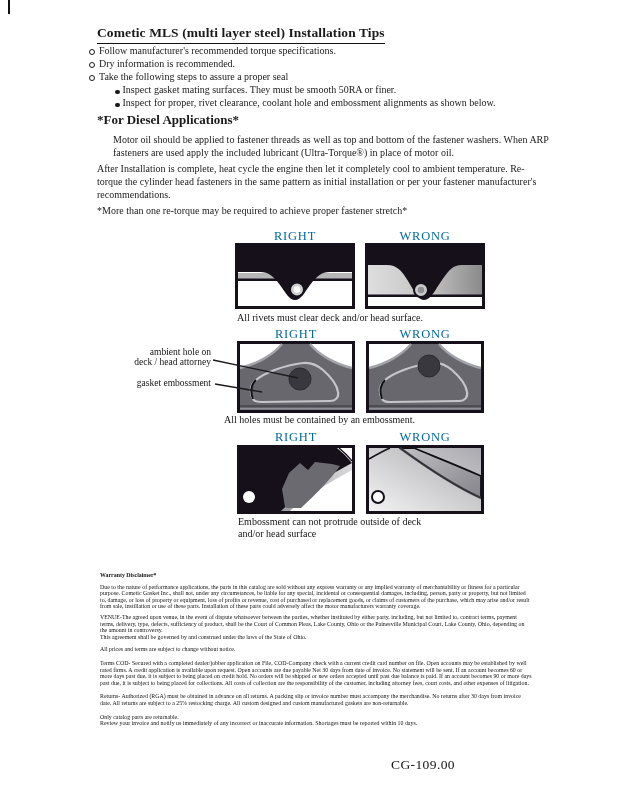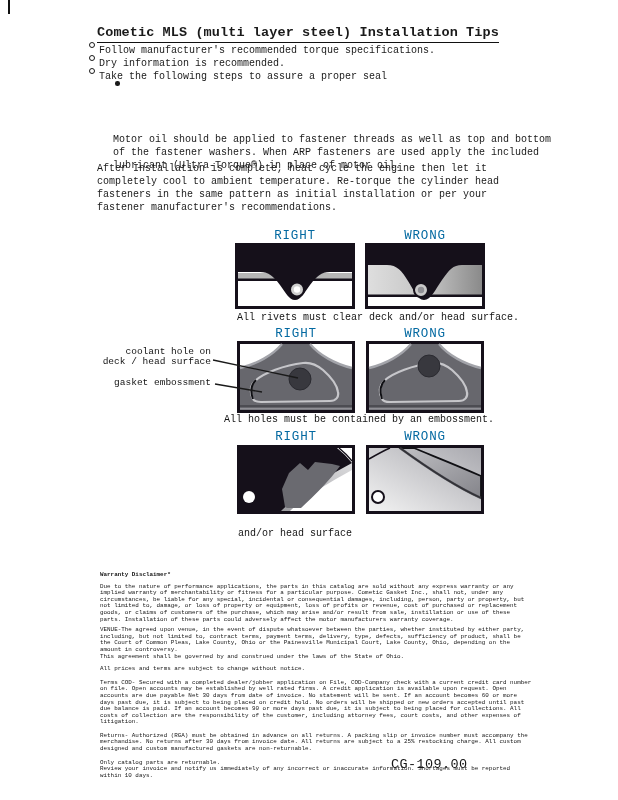--- a/index.html
+++ b/index.html
@@ -1,26 +1,26 @@
 <!DOCTYPE html>
 <html><head>
 <meta charset="utf-8">
 <style>
   html,body{margin:0;padding:0;background:#ffffff;}
   #page{
     position:relative;width:618px;height:800px;background:#ffffff;overflow:hidden;
-    font-family:Liberation Mono, monospace;color:#1a1a1a;
+    font-family:Liberation Serif, serif;color:#1a1a1a;
   }
   .crop-mark{position:absolute;left:8px;top:0;width:2px;height:14px;background:#111;}
   .title{
     position:absolute;left:97px;top:25px;font-size:13.5px;font-weight:bold;
     border-bottom:1.6px solid #111;padding-bottom:2px;letter-spacing:.1px;white-space:nowrap;
   }
   .bullets{position:absolute;left:89px;top:44px;font-size:10px;line-height:13px;width:460px;}
-  .b-row{display:flex;align-items:flex-start;}
+  .b-row{display:flex;align-items:flex-end;}
   .b-row.lvl2{padding-left:26px;}
   .marker{flex:0 0 auto;position:relative;top:-2px;margin-right:4px;}
   .marker.open{width:4px;height:4px;border:1.2px solid #1a1a1a;border-radius:50%;}
   .marker.fill{width:4.5px;height:4.5px;background:#1a1a1a;border-radius:50%;margin-right:3px;}
   .h2{position:absolute;left:97px;top:112px;font-size:13px;font-weight:bold;}
   .para{position:absolute;left:97px;width:440px;font-size:10px;line-height:13px;}
   .p1{top:133px;margin-left:16px;} .p2{top:162px;} .pnote{top:204px;}
   .dlabel{position:absolute;width:120px;text-align:center;font-size:12.5px;letter-spacing:.8px;color:#0369a1;}
   .caption{position:absolute;font-size:10px;line-height:11.5px;color:#141414;}
   .dbox{position:absolute;width:120px;}
@@ -51,25 +51,32 @@
     <div class="b-row">
       <span class="marker open"></span>
       <span>Dry information is recommended.</span>
     </div>
     <div class="b-row">
       <span class="marker open"></span>
       <span>Take the following steps to assure a proper seal</span>
     </div>
     <div class="b-row lvl2">
       <span class="marker fill"></span>
-    </div>
-  </div>
-
+      <span>Inspect gasket mating surfaces.  They must be smooth 50RA or finer.</span>
+    </div>
+    <div class="b-row lvl2">
+      <span class="marker fill"></span>
+      <span>Inspect for proper, rivet clearance, coolant hole and embossment alignments as shown below.</span>
+    </div>
+  </div>
+
+  <div class="h2">*For Diesel Applications*</div>
   <div class="para p1">Motor oil should be applied to fastener threads as well as top and bottom of the fastener washers. When ARP fasteners are used apply the included lubricant (Ultra-Torque®) in place of motor oil.</div>
   <div class="para p2">After Installation is complete, heat cycle the engine then let it completely cool to ambient temperature. Re-torque the cylinder head fasteners in the same pattern as initial installation or per your fastener manufacturer's recommendations.</div>
+  <div class="para pnote">*More than one re-torque may be required to achieve proper fastener stretch*</div>
 
   <div class="dlabel" style="left:235px;top:229px;">RIGHT</div>
   <div class="dlabel" style="left:365px;top:229px;">WRONG</div>
 
   <div class="dbox" style="left:235px;top:243px;">
     <svg width="120" height="66" viewBox="0 0 120 66">
       <rect x="1.5" y="1.5" width="117" height="63" fill="#ffffff" stroke="#15101a" stroke-width="3"></rect>
       <rect x="3" y="30" width="114" height="6" fill="#b6b6b6"></rect>
       <rect x="3" y="35.5" width="114" height="2.5" fill="#15101a"></rect>
       <path d="M3,3 H117 V29 H95 C86,29 82,33 75,42 C69,50 66,57 60,57 C54,57 51,50 45,42 C38,33 34,29 25,29 H3 Z" fill="#15101a"></path>
@@ -95,22 +102,22 @@
       <circle cx="56" cy="47" r="3.2" fill="#8f8f94"></circle>
     </svg>
   </div>
 
   <div class="caption" style="left:237px;top:312px;">All rivets must clear deck and/or head surface.</div>
 
   <div class="dlabel" style="left:236px;top:327px;">RIGHT</div>
   <div class="dlabel" style="left:365px;top:327px;">WRONG</div>
 
   <div class="side-label" style="left:100px;top:347px;width:111px;">
-    <span>coolant hole on</span><br>
-    <span>deck / head surface</span>
+    <span>ambient hole on</span><br>
+    <span>deck / head attorney</span>
   </div>
   <div class="side-label" style="left:100px;top:378px;width:111px;">gasket embossment</div>
 
   <svg class="connector" width="200" height="60" viewBox="0 0 200 60">
     <line x1="103" y1="15" x2="188" y2="33" stroke="#1a1a1a" stroke-width="1.3"></line>
     <line x1="105" y1="39" x2="152" y2="47" stroke="#1a1a1a" stroke-width="1.3"></line>
   </svg>
 
   <div class="dbox" style="left:236px;top:341px;">
     <svg width="120" height="72" viewBox="0 0 118 72">
@@ -179,21 +186,21 @@
       </defs>
       <rect x="1.5" y="1.5" width="115" height="66" fill="url(#g3deck)" stroke="#15101a" stroke-width="3"></rect>
       <path d="M34,3 C56,19 86,40 115,53 L115,31 C88,19 62,9 48,3 Z" fill="url(#g3emb)" stroke="#101014" stroke-width="1.8"></path>
       <path d="M34,3 C56,19 86,40 115,53" fill="none" stroke="#4a4a50" stroke-width="2.5" opacity="0.6"></path>
       <path d="M3,14 C10,10 17,6 24,3" fill="none" stroke="#15101a" stroke-width="1.5"></path>
       <circle cx="12" cy="52" r="6" fill="#ffffff" stroke="#15101a" stroke-width="2"></circle>
     </svg>
   </div>
 
   <div class="caption" style="left:238px;top:516px;width:230px;">
-    <br>
+    <span>Embossment can not protrude outside of deck</span><br>
     <span>and/or head surface</span>
   </div>
 
   <div class="disclaimer">
     <p class="dh">Warranty Disclaimer*</p>
     <p class="m5">Due to the nature of performance applications, the parts in this catalog are sold without any express warranty or any implied warranty of merchantability or fitness for a particular purpose.  Cometic Gasket Inc., shall not, under any circumstances, be liable for any special, incidental or consequential damages, including, person, party or property, but not limited to, damage, or loss of property or equipment, loss of profits or revenue, cost of purchased or replacement goods, or claims of customers of the purchase, which may arise and/or result from sale, instillation or use of these parts.  Installation of these parts could adversely affect the motor manufacturers warranty coverage.</p>
     <p class="m4">VENUE-The agreed upon venue, in the event of dispute whatsoever between the parties, whether instituted by either party, including, but not limited to, contract terms, payment terms, delivery, type, defects, sufficiency of product, shall be the Court of Common Pleas, Lake County, Ohio or the Painesville Municipal Court, Lake County, Ohio, depending on the amount in controversy.</p>
     <p>This agreement shall be governed by and construed under the laws of the State of Ohio.</p>
     <p class="m6">All prices and terms are subject to change without notice.</p>
     <p class="m7">Terms COD- Secured with a completed dealer/jobber application on File, COD-Company check with a current credit card number on file.  Open accounts may be established by well rated firms.  A credit application is available upon request.  Open accounts are due payable Net 30 days from date of invoice.  No statement will be sent.  If an account becomes 60 or more days past due, it is subject to being placed on credit hold.  No orders will be shipped or new orders accepted until past due balance is paid.  If an account becomes 90 or more days past due, it is subject to being placed for collections.  All costs of collection are the responsibility of the customer, including attorney fees, court costs, and other expenses of litigation.</p>

